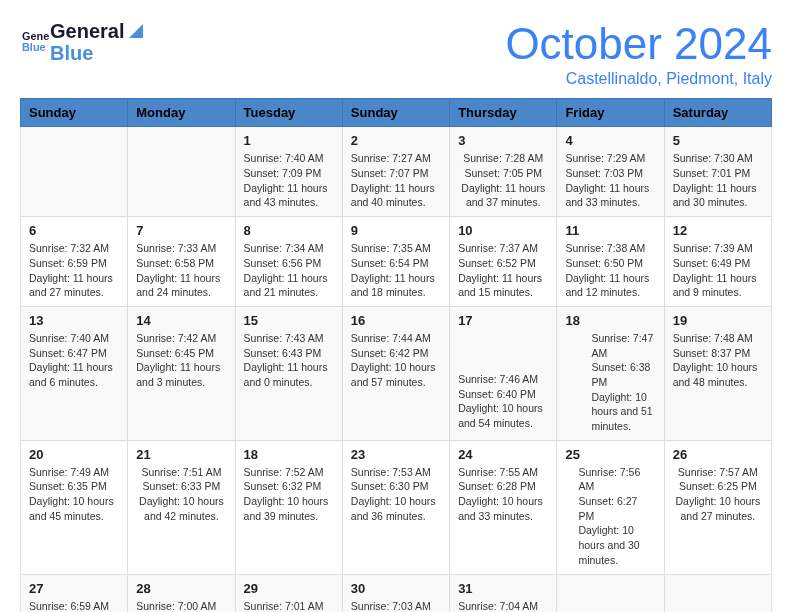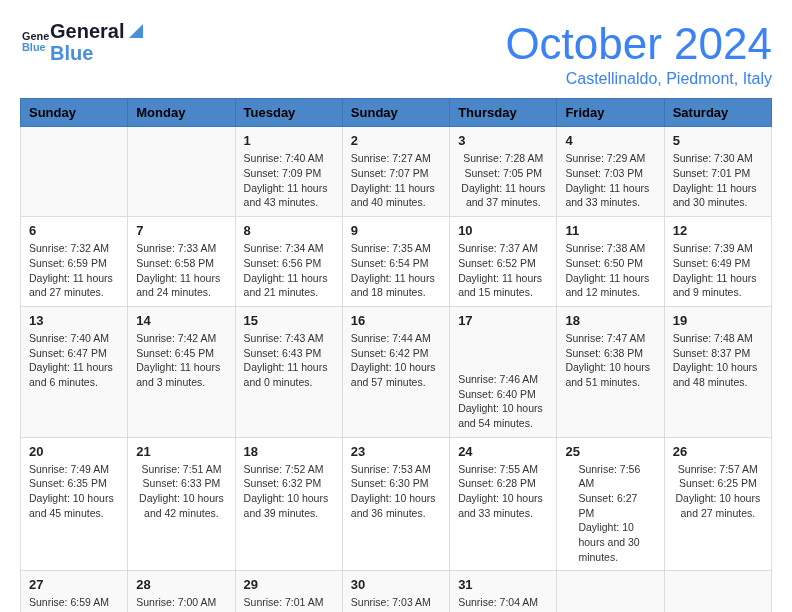--- a/index.html
+++ b/index.html
@@ -228,21 +228,21 @@
 Daylight: 10 hours and 57 minutes.</div>
         </td>
         <td>
           <span class="day-number">17</span>
           <div class="day-info" style="white-space: pre-line; margin-top: 44px;">Sunrise: 7:46 AM
 Sunset: 6:40 PM
 Daylight: 10 hours and 54 minutes.</div>
         </td>
         <td>
           <span class="day-number">18</span>
-          <div class="day-info" style="white-space: pre-line;">Sunrise: 7:47 AM
+          <div class="day-info" style="white-space: pre-line; margin-left: 26px;">Sunrise: 7:47 AM
 Sunset: 6:38 PM
 Daylight: 10 hours and 51 minutes.</div>
         </td>
         <td>
           <span class="day-number">19</span>
           <div class="day-info" style="white-space: pre-line;">Sunrise: 7:48 AM
 Sunset: 8:37 PM
 Daylight: 10 hours and 48 minutes.</div>
         </td>
       </tr>

